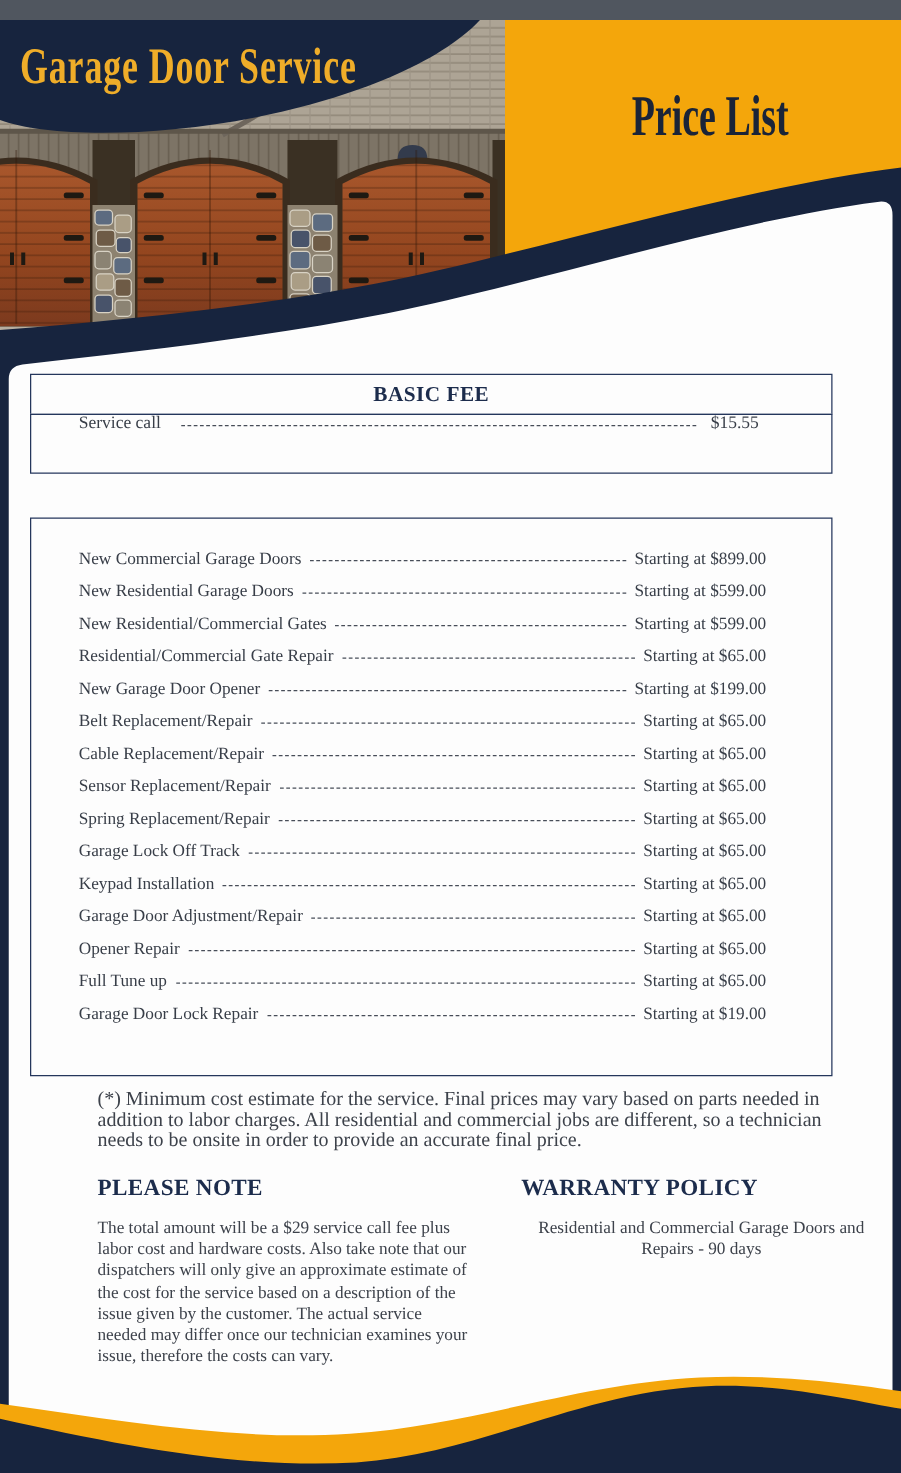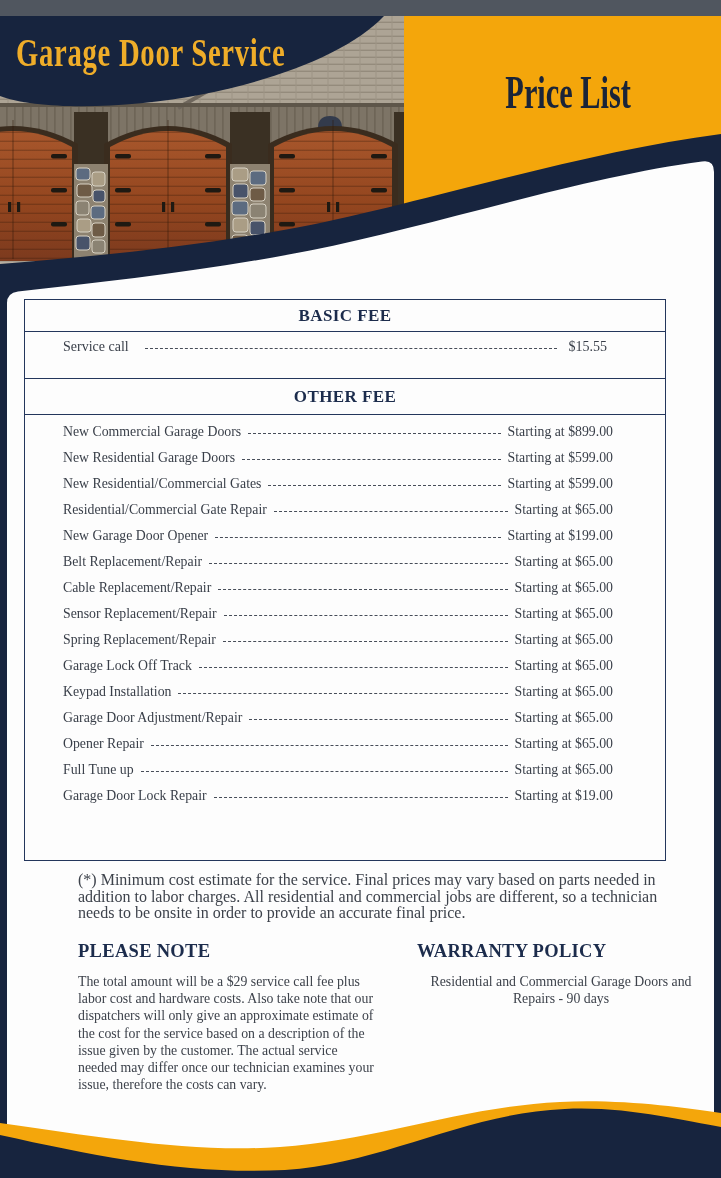--- a/index.html
+++ b/index.html
@@ -26,23 +26,23 @@
   
   .fee-box{
     position:absolute;left:24px;width:642px;box-sizing:border-box;
     border:1px solid #24365C;background:#FDFDFD;z-index:2;
   }
   .fee-title{
     display:flex;align-items:center;justify-content:center;
     font-size:17px;font-weight:700;color:#1C2C4C;letter-spacing:.4px;
   }
   #basic-title{top:283px;height:33px;}
-  #basic-row-box{top:315px;height:48px;padding:0 58px 16px 38px;display:flex;align-items:center;}
+  #basic-row-box{top:315px;height:48px;padding:0 58px 16px 38px;display:flex;align-items:flex-end;}
   #other-title{top:362px;height:37px;}
-  #other-items{top:398px;height:447px;padding:4px 52px 0 38px;}
+  #other-items{top:398px;height:447px;padding:19px 52px 0 38px;}
   .row{display:flex;align-items:center;height:26px;font-size:13.8px;color:#383E48;}
   #basic-row-box .row{height:46px;width:100%;font-size:14px;}
   .lbl{white-space:nowrap;}
   .leader{flex:1 1 auto;height:0;border-bottom:1.6px dashed #474D58;margin:0 7px;position:relative;top:1px;}
   #basic-row-box .leader{margin:0 12px 0 16px;}
   .price{white-space:nowrap;}
   
   .footnote{
     position:absolute;left:78px;top:856px;width:596px;z-index:2;
     font-size:16px;line-height:16.6px;color:#3D424B;
@@ -194,21 +194,20 @@
 
   <div class="fee-box" id="basic-row-box">
 
       <div class="row">
         <span class="lbl">Service call</span>
         <span class="leader"></span>
         <span class="price">$15.55</span>
       </div>
     </div>
 
-  <div class="fee-box fee-title" id="other-title">OTHER FEE</div>
 
   <div class="fee-box" id="other-items">
 
       <div class="row">
         <span class="lbl">New Commercial Garage Doors</span>
         <span class="leader"></span>
         <span class="price">Starting at $899.00</span>
       </div>
 
       <div class="row">

